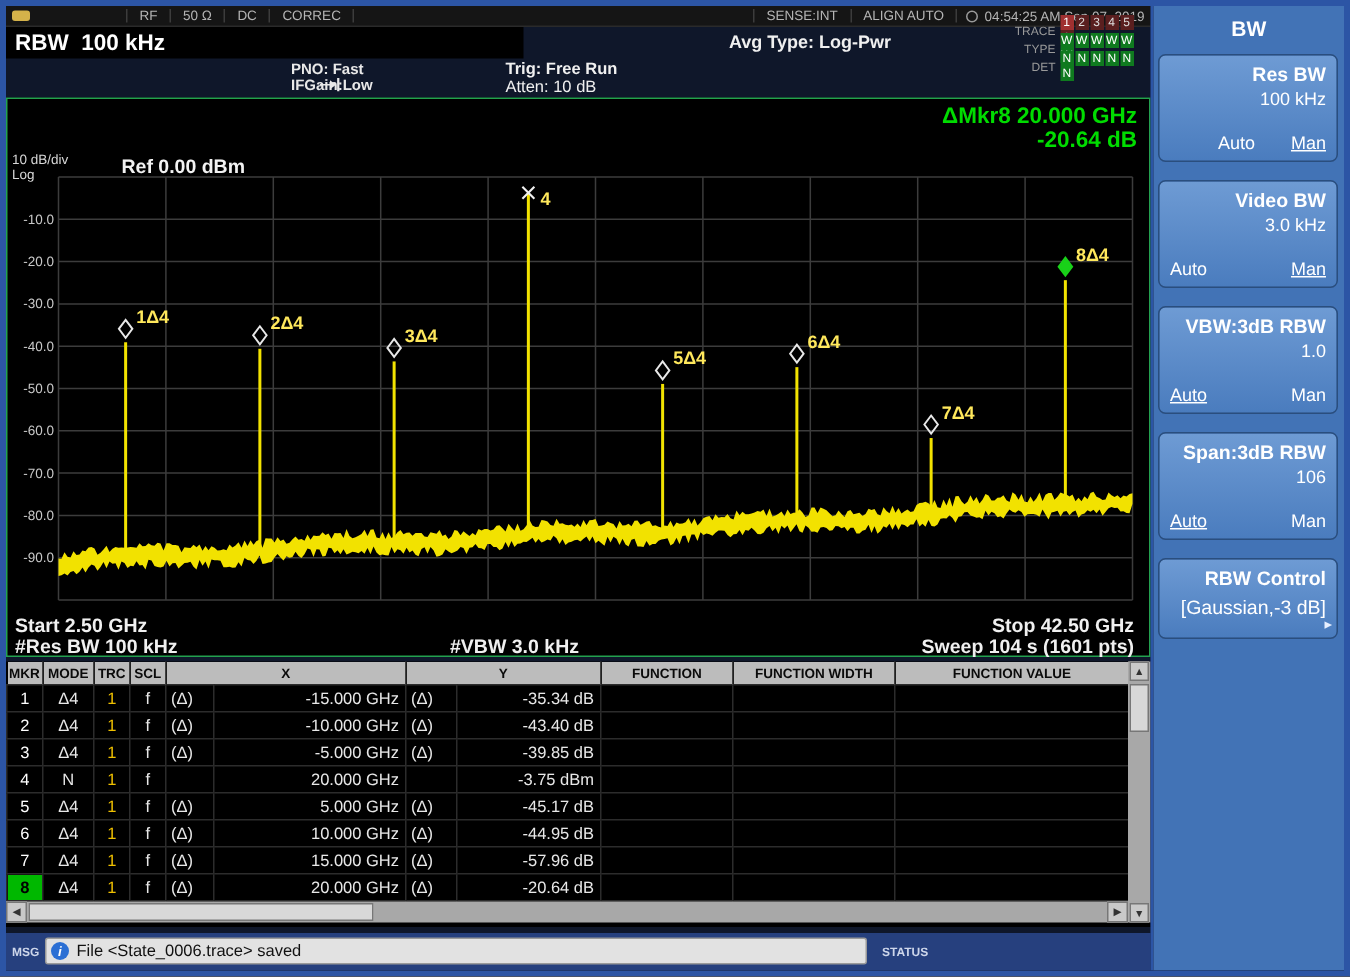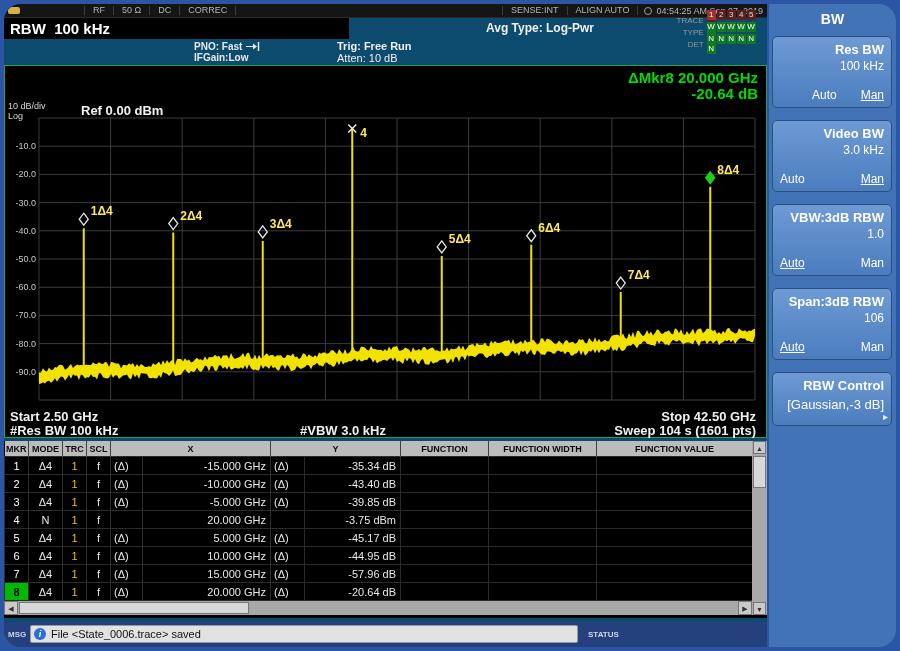--- a/index.html
+++ b/index.html
@@ -1,32 +1,32 @@
 <!DOCTYPE html>
 <html><head>
 <meta charset="utf-8">
 <style>
   html,body{margin:0;padding:0;background:#666;}
   .frame{width:900px;height:651px;background:#2c55a5;padding:4px;box-sizing:border-box;position:relative;font-family:"Liberation Sans",sans-serif;}
-  .screen{position:relative;width:892px;height:643px;background:#0c4a6e;overflow:hidden;border-radius:17px;}
+  .screen{position:relative;width:892px;height:643px;background:#0f172a;overflow:hidden;}
   .pre{white-space:pre;}
 
   
   .strip{position:absolute;left:0;top:0;width:763px;height:14px;background:#151515;border-bottom:1px solid #2a2a2a;display:flex;align-items:center;font-size:9px;color:#b5b5b5;box-sizing:border-box;}
   .strip .item{padding:0 8px;line-height:13px;}
   .strip .sep{width:1px;height:9px;background:#3c3c3c;}
   .brand{width:12px;height:7px;background:#d4b24a;border-radius:2px;margin:0 6px 0 4px;}
   .sp60{width:58px;} .spflex{flex:1;}
   .clock{width:8px;height:8px;border:1px solid #9a9a9a;border-radius:50%;margin:0 4px 0 6px;box-sizing:border-box;}
   .dt{padding-right:4px;}
 
   
   .rbw-banner{position:absolute;left:0;top:14px;width:345px;height:21px;background:#000;color:#fff;font-size:15px;font-weight:bold;line-height:21px;padding-left:6px;box-sizing:border-box;}
   .avg-type{position:absolute;left:482px;top:17px;font-size:12px;font-weight:bold;color:#f0f0f0;}
-  .pno{position:absolute;left:190px;top:37px;font-size:10px;font-weight:bold;color:#e8e8e8;display:flex;align-items:center;}
+  .pno{position:absolute;left:190px;top:37px;font-size:10px;font-weight:bold;color:#e8e8e8;display:flex;align-items:center;flex-direction:column;}
   .ifgain{position:absolute;left:190px;top:48px;font-size:10px;font-weight:bold;color:#e8e8e8;}
   .trig{position:absolute;left:333px;top:36px;font-size:11px;font-weight:bold;color:#f0f0f0;}
   .atten{position:absolute;left:333px;top:48px;font-size:11px;font-weight:normal;color:#f0f0f0;}
   .pno svg{margin-left:4px;}
 
   .trace-block{position:absolute;left:666px;top:10px;width:96px;font-size:8px;color:#9a9a9a;}
   .tb-row{display:flex;align-items:center;height:12px;}
   .tb-label{width:34px;text-align:right;margin-right:3px;}
   .chip{display:inline-block;width:9px;height:10px;font-size:8px;line-height:10px;text-align:center;margin-right:1px;color:#ccc;background:#222;}
   .chip.t{background:#5a1f1f;color:#ddd;} .chip.t.first{background:#a03030;color:#fff;}

